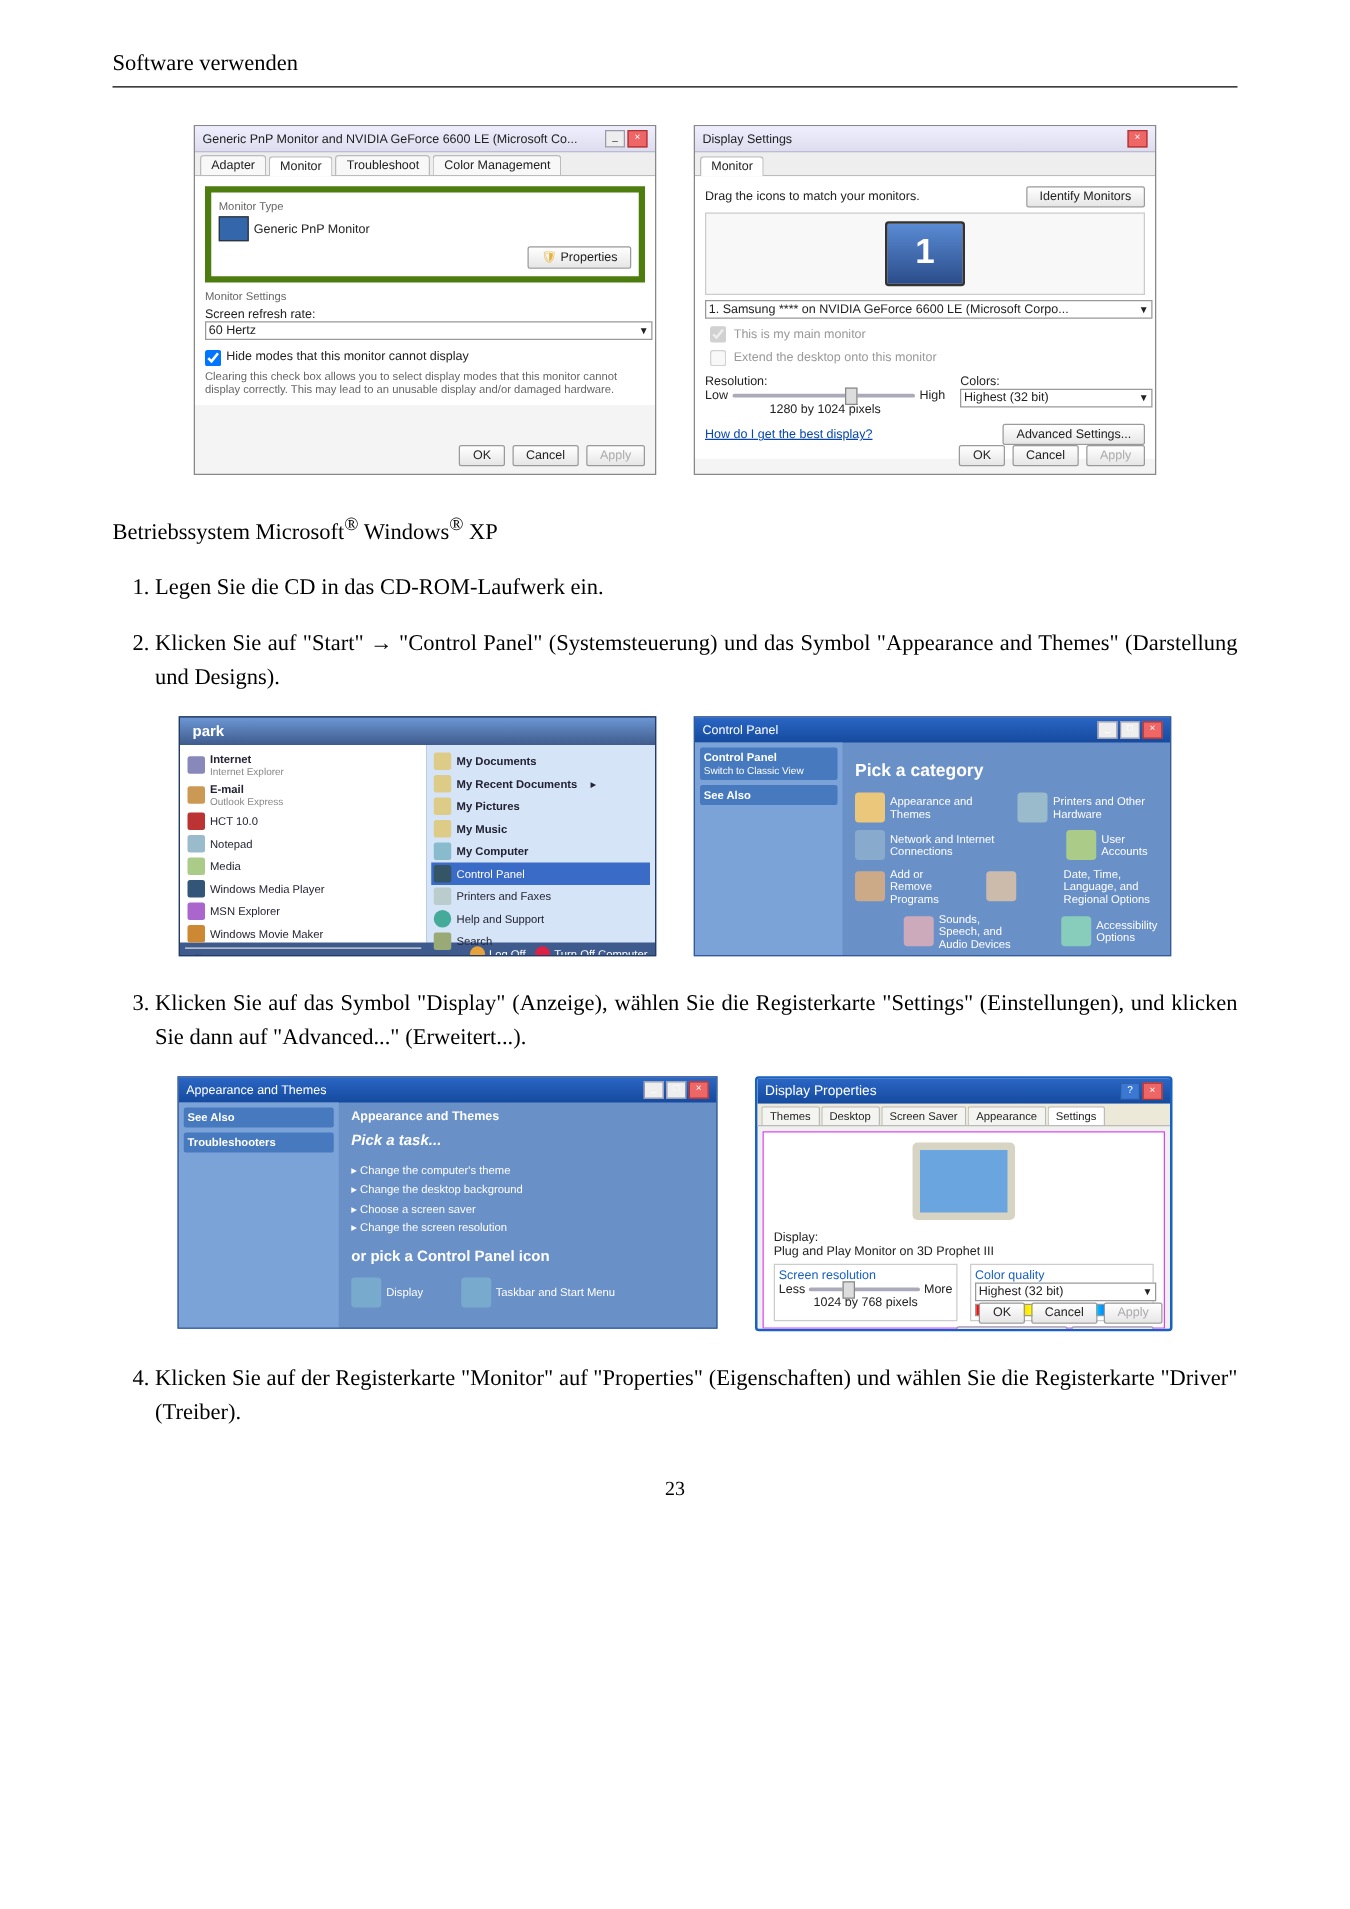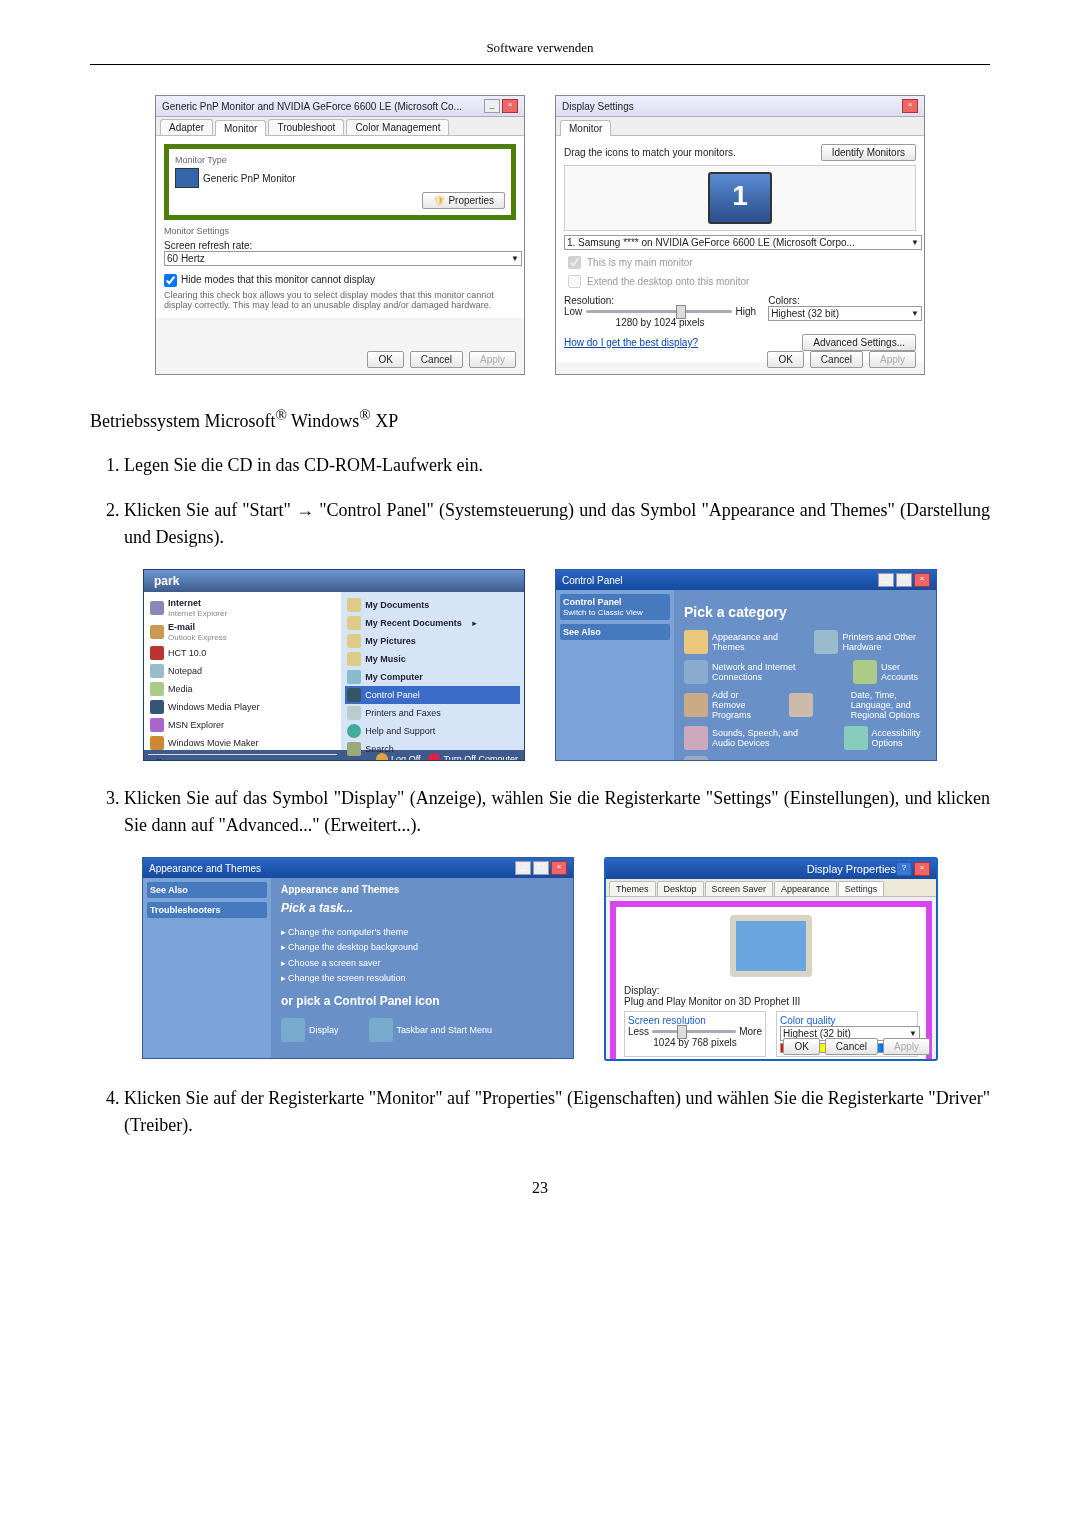--- a/index.html
+++ b/index.html
@@ -9,22 +9,21 @@
     background: #fff;
     color: #000;
     width: 1080px;
   }
   .page {
     width: 1080px;
     padding: 40px 90px 40px 90px;
     box-sizing: border-box;
   }
   .header-title {
-    text-align: center;
-    font-size: 13px;
+    font-size: 18px;
     margin-bottom: 8px;
   }
   .hr {
     border: none;
     border-top: 1px solid #000;
     margin: 0 0 30px 0;
   }
   .figure-row {
     display: flex;
     justify-content: center;
@@ -186,25 +185,25 @@
   .sm-item .ic{width:14px;height:14px;background:#88b;border-radius:2px;}
   .sm-item.hl{background:#3a6bc7;color:#fff;}
   .sm-bottom{background:#3f5b8d;padding:3px 6px;display:flex;gap:8px;justify-content:flex-end;align-items:center;}
   .sm-chip{display:flex;align-items:center;gap:3px;font-size:9px;}
   .chip-ic{width:12px;height:12px;border-radius:50%;}
   .cp-title{background:linear-gradient(#2a66c4,#154a9e);padding:3px 6px;font-size:10px;display:flex;justify-content:space-between;align-items:center;}
   .cp-body{padding:8px 10px;}
   .cp-h{font-size:14px;font-weight:bold;margin:6px 0 10px 0;color:#fff;}
   .cp-row{display:flex;gap:30px;margin:6px 0;font-size:9px;}
   .cp-ic{width:24px;height:24px;background:#eac77a;border-radius:3px;margin-right:4px;flex:none;}
-  .dp-title{background:linear-gradient(#2a66c4,#154a9e);color:#fff;padding:3px 6px;font-size:11px;display:flex;justify-content:flex-end;align-items:center;}
+  .dp-title{background:linear-gradient(#2a66c4,#154a9e);color:#fff;padding:3px 6px;font-size:11px;display:flex;justify-content:space-between;align-items:center;}
   .dp-tabs{display:flex;font-size:9px;background:#ece9d8;border-bottom:1px solid #bbb;padding:2px 3px 0 3px;}
   .dp-tab{padding:2px 6px;border:1px solid #bbb;border-bottom:none;background:#f4f4f0;margin-right:1px;border-radius:2px 2px 0 0;}
   .dp-tab.active{background:#fff;}
-  .dp-panel{background:#fff;margin:4px;padding:8px;border:6px solid #d946ef;height:140px;position:relative;}
+  .dp-panel{background:#fff;margin:4px;padding:8px;border:1px solid #d946ef;height:140px;position:relative;}
   .slider-track{height:3px;background:#aab;margin:4px 0;position:relative;border-radius:2px;}
   .slider-thumb{width:8px;height:12px;background:#ddd;border:1px solid #888;position:absolute;top:-5px;}
   .link{color:#0645ad;text-decoration:underline;cursor:default;}
   .small-monitor{width:22px;height:18px;background:#4a7;border:1px solid #333;display:inline-block;}
   .chev{font-size:8px;}
 </style>
 </head>
 <body>
 
 <div class="page">
@@ -469,21 +468,21 @@
               <span style="display:flex;align-items:center;">
                 <span class="cp-ic" style="background:#ca8;"></span>
                 <span>Add or Remove Programs</span>
               </span>
               <span style="display:flex;align-items:center;gap:34px;">
                 <span class="cp-ic" style="background:#cba;"></span>
                 <span>Date, Time, Language, and Regional Options</span>
               </span>
             </div>
           <div class="cp-row">
-              <span style="display:flex;align-items:center;">
+              <span style="display:flex;align-items:center;margin-left:39px;">
                 <span class="cp-ic" style="background:#cab;"></span>
                 <span>Sounds, Speech, and Audio Devices</span>
               </span>
               <span style="display:flex;align-items:center;">
                 <span class="cp-ic" style="background:#8cb;"></span>
                 <span>Accessibility Options</span>
               </span>
             </div>
           <div class="cp-row">
               <span style="display:flex;align-items:center;">

